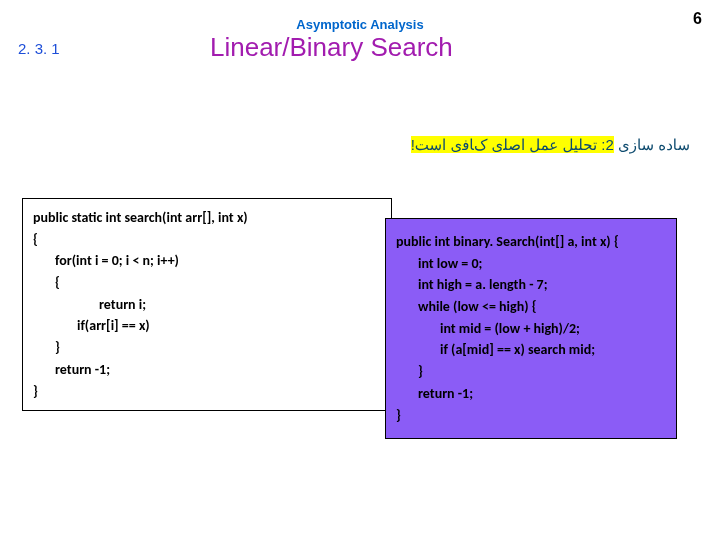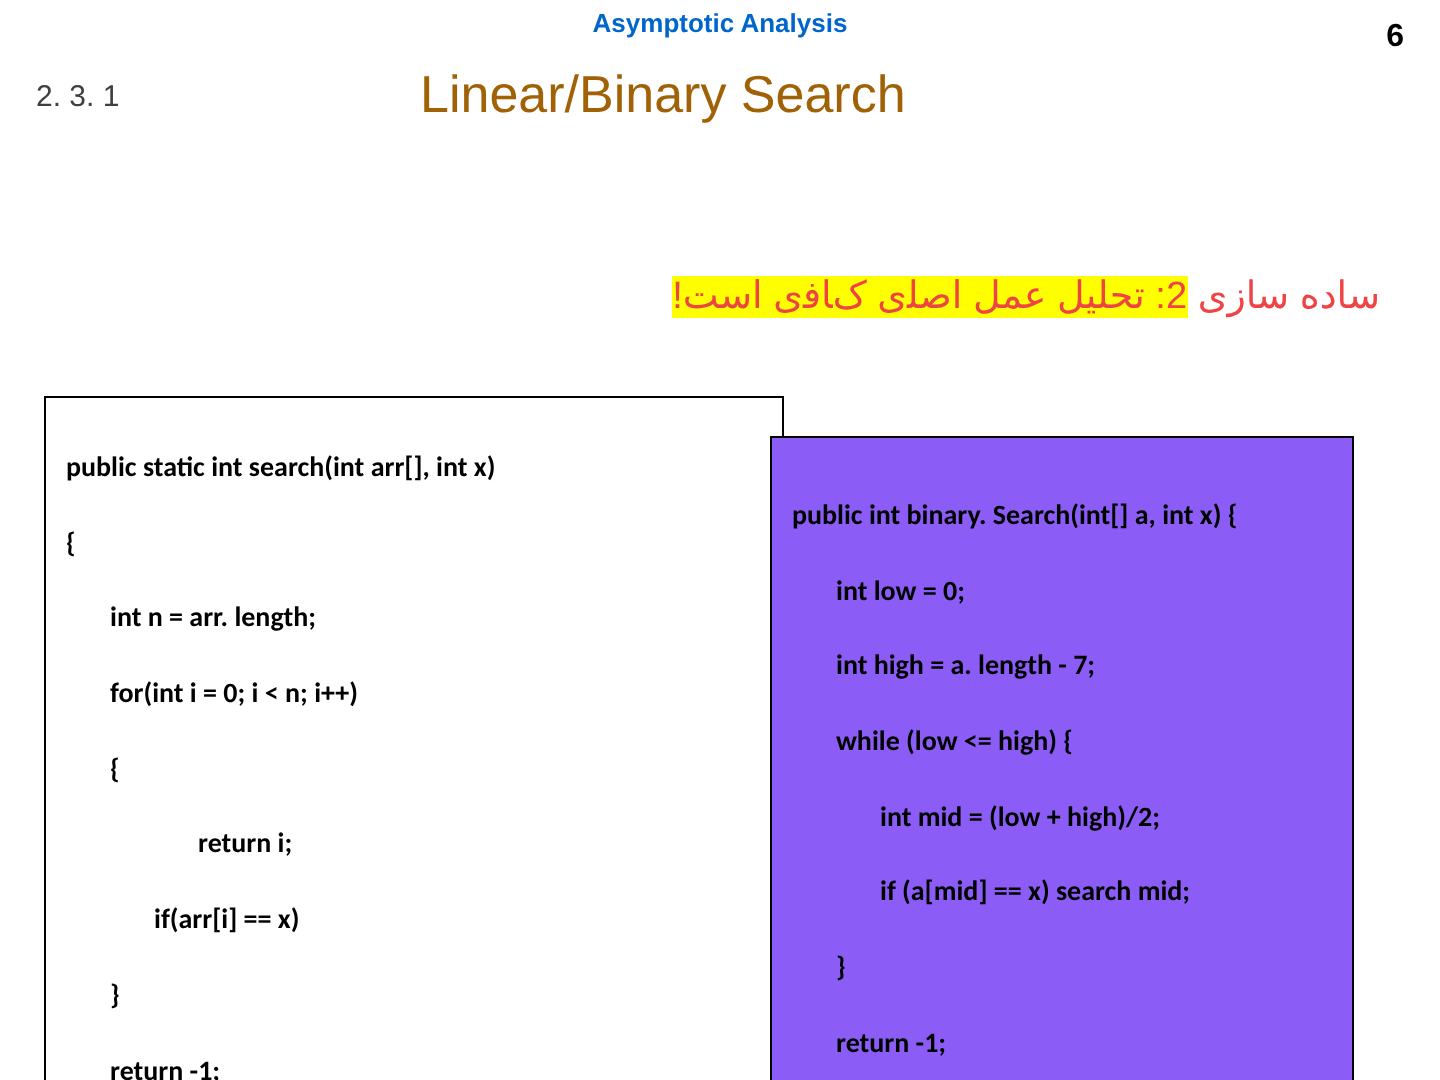--- a/index.html
+++ b/index.html
@@ -9,51 +9,51 @@
     background: #fff;
     font-family: Arial, sans-serif;
     position: relative;
     overflow: hidden;
   }
   .header-title {
     text-align: center;
     color: #0066cc;
     font-weight: bold;
     font-size: 13px;
-    padding-top: 4px;
+    padding-top: 17px;
   }
   .page-num {
     position: absolute;
     top: 10px;
     right: 18px;
     font-size: 16px;
     font-weight: bold;
     color: #000;
   }
   .section-num {
     position: absolute;
     top: 40px;
     left: 18px;
     font-size: 15px;
-    color: #404040;
+    color: #1d4ed8;
   }
   .main-title {
     position: absolute;
     top: 32px;
     left: 210px;
     font-size: 26px;
-    color: #a16207;
+    color: #a21caf;
     font-family: Arial, sans-serif;
   }
   .persian-line {
     position: absolute;
     top: 136px;
     right: 30px;
-    font-size: 19px;
-    color: #ef4444;
+    font-size: 15px;
+    color: #0c4a6e;
     direction: rtl;
     white-space: nowrap;
   }
   .hl { background: #ffff00; }
   .code-left {
     position: absolute;
     top: 198px;
     left: 22px;
     width: 370px;
     border: 1.5px solid #000;
@@ -74,38 +74,37 @@
     font-family: "Calibri", Arial, sans-serif;
     font-size: 14px;
     line-height: 1.55;
     background: #8b5cf6;
     z-index: 2;
   }
   .b { font-weight: bold; }
   .ind1 { padding-left: 22px; display: block; }
   .ind2 { padding-left: 44px; display: block; }
   .ind3 { padding-left: 66px; display: block; }
-  .code-line { display: block; white-space: pre; margin-top: 16px; }
+  .code-line { display: block; white-space: pre; }
 </style>
 </head>
 <body>
 
 <div class="header-title">Asymptotic Analysis</div>
 <div class="page-num">6</div>
 <div class="section-num">2. 3. 1</div>
 <div class="main-title">Linear/Binary Search</div>
 
 <div class="persian-line">
   <span>ﺳﺎﺩﻩ ﺳﺎﺯی </span><span class="hl">2: ﺗﺤﻠﻴﻞ ﻋﻤﻞ ﺍﺻﻠی کﺎﻓی ﺍﺳﺖ!</span>
 </div>
 
 <div class="code-left">
   <span class="code-line b">public static int search(int arr[], int x)</span>
   <span class="code-line b">{</span>
-  <span class="code-line b ind1">int n = arr. length;</span>
   <span class="code-line b ind1">for(int i = 0; i &lt; n; i++)</span>
   <span class="code-line b ind1">{</span>
   <span class="code-line b ind3">return i;</span>
   <span class="code-line b ind2">if(arr[i] == x)</span>
   <span class="code-line b ind1">}</span>
   <span class="code-line b ind1">return -1;</span>
   <span class="code-line b">}</span>
 </div>
 
 <div class="code-right">

